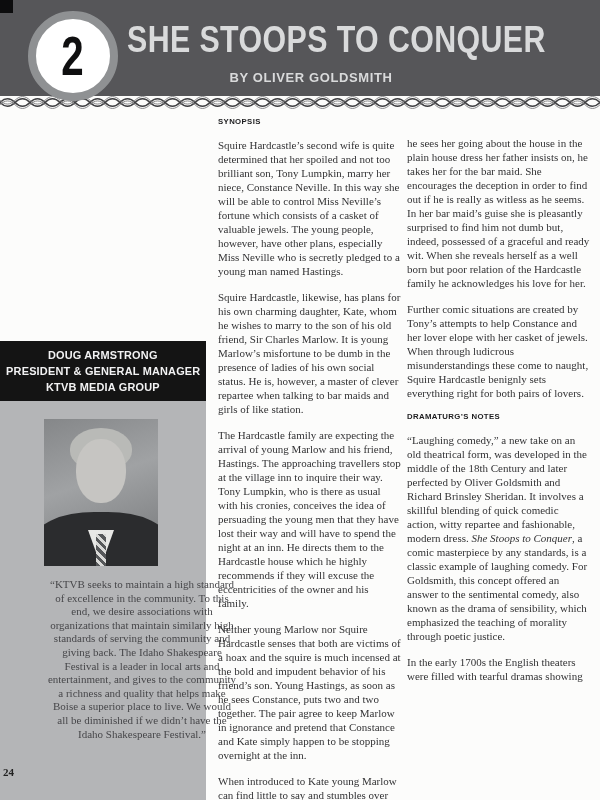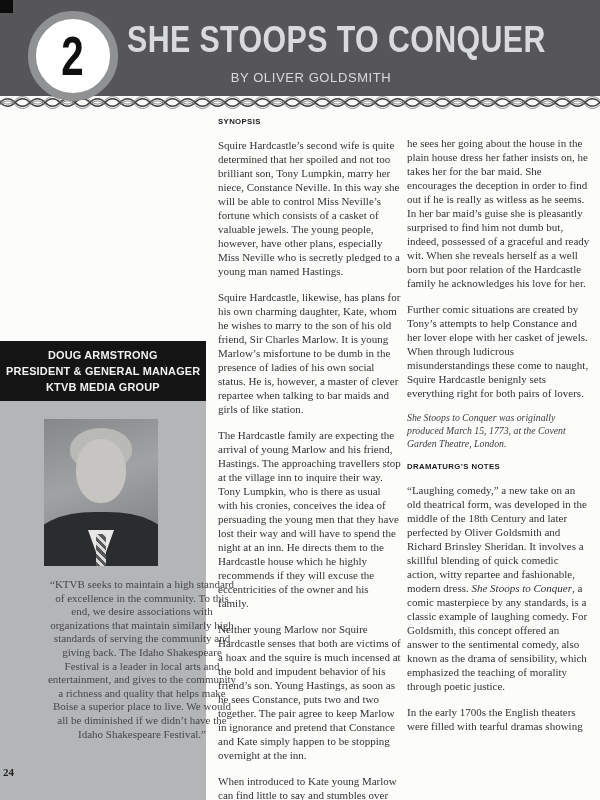--- a/index.html
+++ b/index.html
@@ -16,21 +16,21 @@
   .banner{position:absolute;left:0;top:0;width:600px;height:97px;background:var(--banner);}
   .corner{position:absolute;left:0;top:0;width:13px;height:13px;background:#0c0c0d;}
   .badge{position:absolute;left:28px;top:11px;width:90px;height:90px;border-radius:50%;
          border:8px solid var(--ring);background:#fff;display:flex;align-items:center;justify-content:center;z-index:3;}
   .badge span{font-family:"Liberation Sans",sans-serif;font-weight:700;font-size:56px;color:#0f0f10;
          transform:scaleX(.72);display:inline-block;line-height:1;}
   .titles{position:absolute;left:127px;top:21px;width:368px;}
   .titles h1{font-family:"Liberation Sans",sans-serif;font-weight:700;font-size:37px;line-height:1;
          color:var(--banner_text);white-space:nowrap;transform:scaleX(.82);transform-origin:left center;
          letter-spacing:.5px;}
-  .byline{margin-top:12px;text-align:center;font-family:"Liberation Sans",sans-serif;font-weight:400;
+  .byline{margin-top:12px;text-align:center;font-family:"Liberation Sans",sans-serif;font-weight:700;
          font-size:13px;color:var(--banner_text);letter-spacing:.6px;}
 
   
   .wave{position:absolute;left:0;top:96px;width:600px;height:13px;background:#fcfcfb;}
   .wave svg{display:block;width:100%;height:13px;}
 
   
   .name-box{position:absolute;left:0;top:341px;width:206px;height:60px;background:var(--name_box);
          display:flex;flex-direction:column;align-items:center;justify-content:center;gap:1px;z-index:2;}
   .name-box div{font-family:"Liberation Sans",sans-serif;font-weight:700;font-size:11.5px;
@@ -116,21 +116,20 @@
       <p class="body">Squire Hardcastle, likewise, has plans for his own charming daughter, Kate, whom he wishes to marry to the son of his old friend, Sir Charles Marlow. It is young Marlow’s misfortune to be dumb in the presence of ladies of his own social status. He is, however, a master of clever repartee when talking to bar maids and girls of like station.</p>
       <p class="body">The Hardcastle family are expecting the arrival of young Marlow and his friend, Hastings. The approaching travellers stop at the village inn to inquire their way. Tony Lumpkin, who is there as usual with his cronies, conceives the idea of persuading the young men that they have lost their way and will have to spend the night at an inn. He directs them to the Hardcastle house which he highly recommends if they will excuse the eccentricities of the owner and his family.</p>
       <p class="body">Neither young Marlow nor Squire Hardcastle senses that both are victims of a hoax and the squire is much incensed at the bold and impudent behavior of his friend’s son. Young Hastings, as soon as he sees Constance, puts two and two together. The pair agree to keep Marlow in ignorance and pretend that Constance and Kate simply happen to be stopping overnight at the inn.</p>
       <p class="body">When introduced to Kate young Marlow can find little to say and stumbles over that. In his embarrassment he never once looks at her face. It is not surprising, therefore, that later in the evening when</p>
     </div>
 
     <div class="col col2">
       <p class="body">he sees her going about the house in the plain house dress her father insists on, he takes her for the bar maid. She encourages the deception in order to find out if he is really as witless as he seems. In her bar maid’s guise she is pleasantly surprised to find him not dumb but, indeed, possessed of a graceful and ready wit. When she reveals herself as a well born but poor relation of the Hardcastle family he acknowledges his love for her.</p>
       <p class="body">Further comic situations are created by Tony’s attempts to help Constance and her lover elope with her casket of jewels. When through ludicrous misunderstandings these come to naught, Squire Hardcastle benignly sets everything right for both pairs of lovers.</p>
       <div class="credits">
-        <p class="credit">She Stoops to Conquer was originally produced March 15, 1773, at the Covent Garden Theatre, London.</p>
       </div>
       <h2 class="section mid">DRAMATURG’S NOTES</h2>
       <p class="body"><span>“Laughing comedy,” a new take on an old theatrical form, was developed in the middle of the 18th Century and later perfected by Oliver Goldsmith and Richard Brinsley Sheridan. It involves a skillful blending of quick comedic action, witty repartee and fashionable, modern dress. </span><em>She Stoops to Conquer</em><span>, a comic masterpiece by any standards, is a classic example of laughing comedy. For Goldsmith, this concept offered an answer to the sentimental comedy, also known as the drama of sensibility, which emphasized the teaching of morality through poetic justice.</span></p>
       <p class="body">In the early 1700s the English theaters were filled with tearful dramas showing</p>
     </div>
   </main>
 
 </div>
 
 </body></html>

